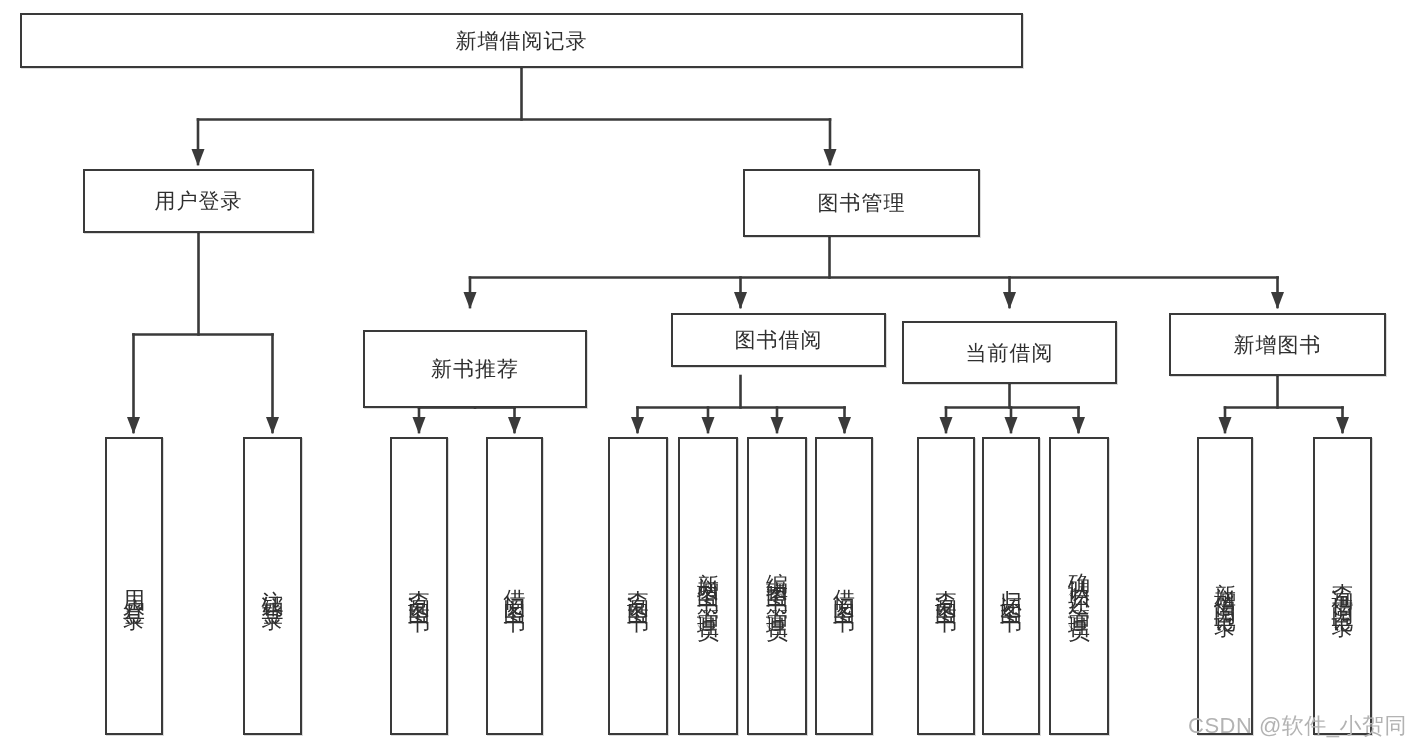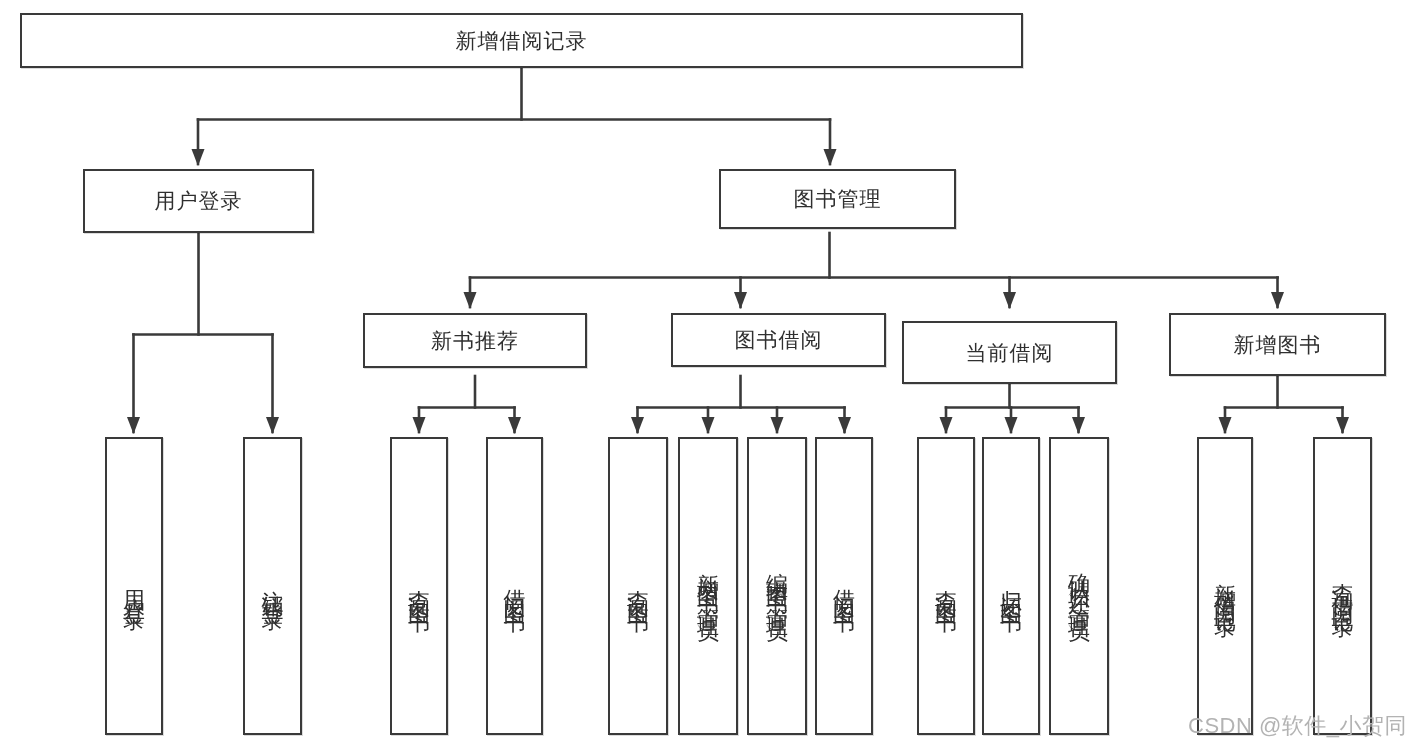--- a/index.html
+++ b/index.html
@@ -111,23 +111,23 @@
       <path class="wire" d="M1277.5 376 V407.5"></path>
       <path class="wire" d="M1225 407.5 H1342.5"></path>
       <path class="wire" d="M1225 407.5 V432" marker-end="url(#arrow)"></path>
       <path class="wire" d="M1342.5 407.5 V432" marker-end="url(#arrow)"></path>
     </g>
   </svg>
 
   <div class="node h" style="left:20px;top:13px;width:1003px;height:55px">新增借阅记录</div>
 
   <div class="node h" style="left:83px;top:169px;width:231px;height:64px">用户登录</div>
-  <div class="node h" style="left:719px;top:169px;width:237px;height:60px">图书管理</div>
+  <div class="node h" style="left:743px;top:169px;width:237px;height:68px">图书管理</div>
 
-  <div class="node h" style="left:363px;top:313px;width:224px;height:55px">新书推荐</div>
+  <div class="node h" style="left:363px;top:330px;width:224px;height:78px">新书推荐</div>
   <div class="node h" style="left:671px;top:313px;width:215px;height:54px">图书借阅</div>
   <div class="node h" style="left:902px;top:321px;width:215px;height:63px">当前借阅</div>
   <div class="node h" style="left:1169px;top:313px;width:217px;height:63px">新增图书</div>
 
   <div class="node v" style="left:105px;top:437px;width:58px;height:298px">用户登录</div>
   <div class="node v" style="left:243px;top:437px;width:59px;height:298px">注销登录</div>
 
   <div class="node v" style="left:390px;top:437px;width:58px;height:298px">查询图书</div>
   <div class="node v" style="left:486px;top:437px;width:57px;height:298px">借阅图书</div>
 

